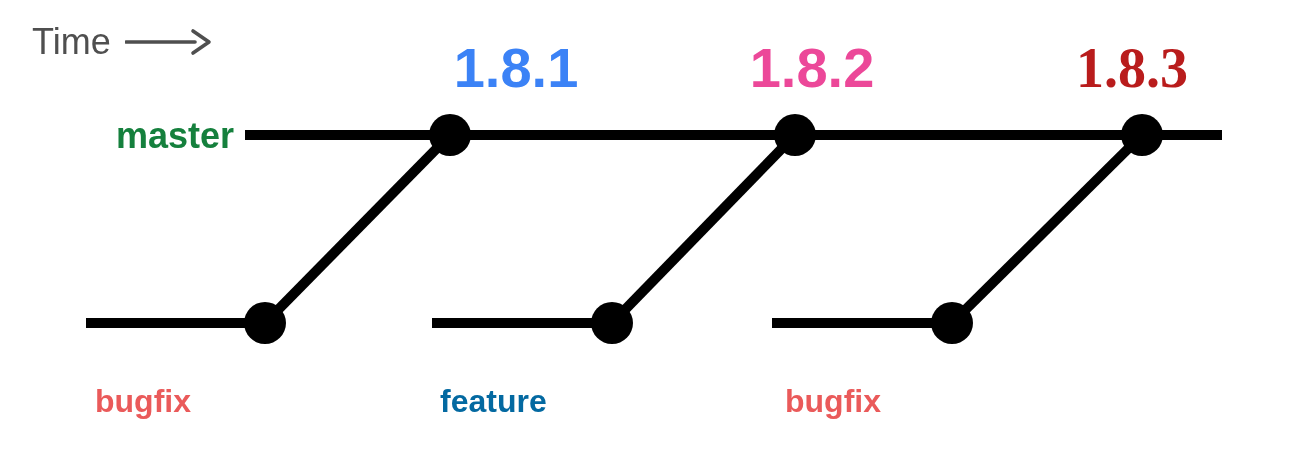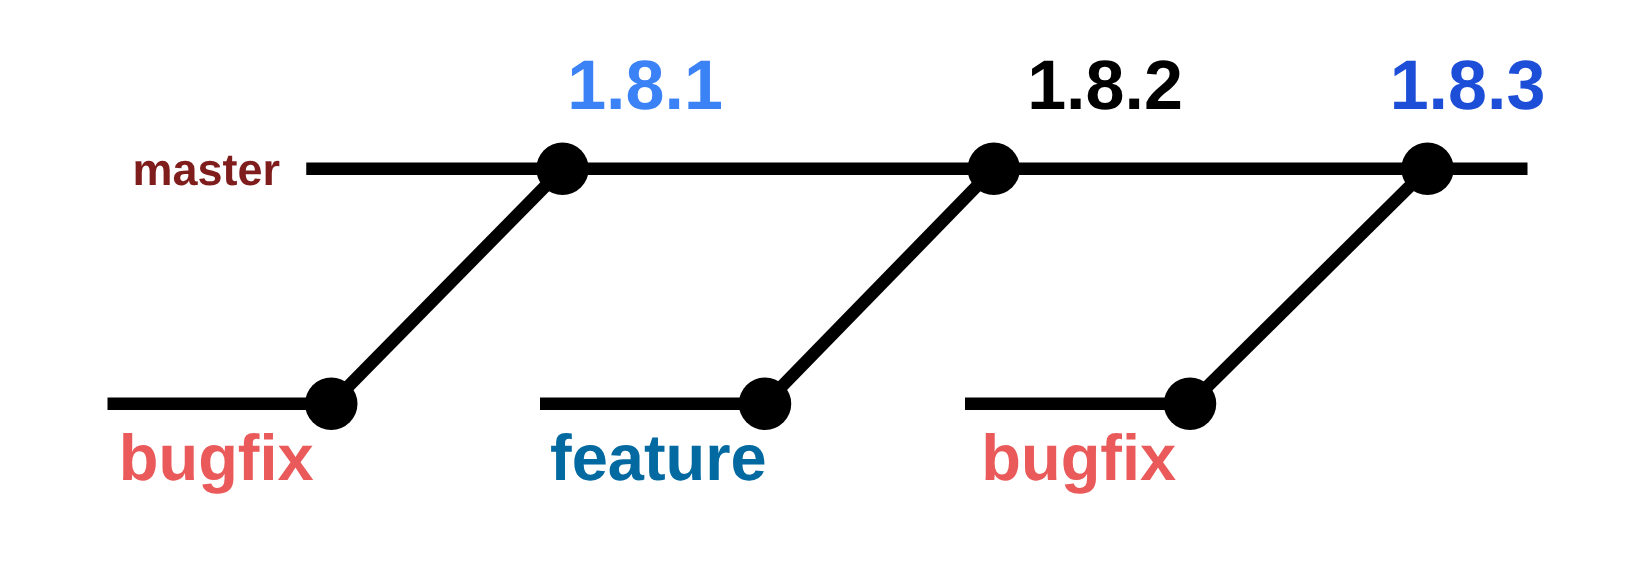--- a/index.html
+++ b/index.html
@@ -43,30 +43,37 @@
     line-height: 36px;
     top: 118px;
   }
   .release-label {
     font-size: 56px;
     line-height: 44px;
     top: 46px;
     transform: translateX(-50%);
   }
   .branch-label {
-    font-size: 52px;
+    font-size: 32px;
     line-height: 44px;
-    top: 345px;
+    top: 379px;
   }
 </style>
 </head>
 <body>
 
 <div class="canvas">
 
+  <div class="time-indicator">
+    <span class="time-label" style="color: rgb(79, 79, 79);">Time</span>
+    <svg width="88" height="28" viewBox="0 0 88 28">
+      <line x1="1" y1="14" x2="70" y2="14" stroke="#4f4f4f" stroke-width="3.6" stroke-linecap="round"></line>
+      <polyline points="68,3 84,14 68,25" fill="none" stroke="#4f4f4f" stroke-width="3.6" stroke-linecap="round" stroke-linejoin="round"></polyline>
+    </svg>
+  </div>
 
   <svg id="graph" class="graph-svg" width="1310" height="456" viewBox="0 0 1310 456">
       <line x1="245" y1="135" x2="1222" y2="135" stroke="#000000" stroke-width="10"></line>
       <line x1="86" y1="323" x2="265" y2="323" stroke="#000000" stroke-width="10"></line>
       <line x1="265" y1="323" x2="450" y2="135" stroke="#000000" stroke-width="10"></line>
       <circle cx="265" cy="323" r="21" fill="#000000"></circle>
       <line x1="432" y1="323" x2="612" y2="323" stroke="#000000" stroke-width="10"></line>
       <line x1="612" y1="323" x2="795" y2="135" stroke="#000000" stroke-width="10"></line>
       <circle cx="612" cy="323" r="21" fill="#000000"></circle>
       <line x1="772" y1="323" x2="952" y2="323" stroke="#000000" stroke-width="10"></line>
@@ -75,18 +82,18 @@
       <circle cx="450" cy="135" r="21" fill="#000000"></circle>
       <circle cx="795" cy="135" r="21" fill="#000000"></circle>
       <circle cx="1142" cy="135" r="21" fill="#000000"></circle>
     </svg>
 
   <div id="labels">
       <div class="lbl branch-label" style="left: 95px; color: rgb(234, 90, 90);">bugfix</div>
       <div class="lbl branch-label" style="left: 440px; color: #0369a1;">feature</div>
       <div class="lbl branch-label" style="left: 785px; color: rgb(234, 90, 90);">bugfix</div>
       <div class="lbl release-label" style="left: 516px; color: rgb(59, 130, 246);">1.8.1</div>
-      <div class="lbl release-label" style="left: 884px; color: #000000;">1.8.2</div>
-      <div class="lbl release-label" style="left: 1174px; color: #1d4ed8;">1.8.3</div>
-      <div class="lbl master-label" style="left: 106px; color: #7f1d1d;">master</div>
+      <div class="lbl release-label" style="left: 812px; color: #ec4899;">1.8.2</div>
+      <div class="lbl release-label" style="left: 1132px; color: #b91c1c; font-family: Liberation Serif, serif;">1.8.3</div>
+      <div class="lbl master-label" style="left: 116px; color: #15803d;">master</div>
     </div>
 
 </div>
 
 </body></html>

